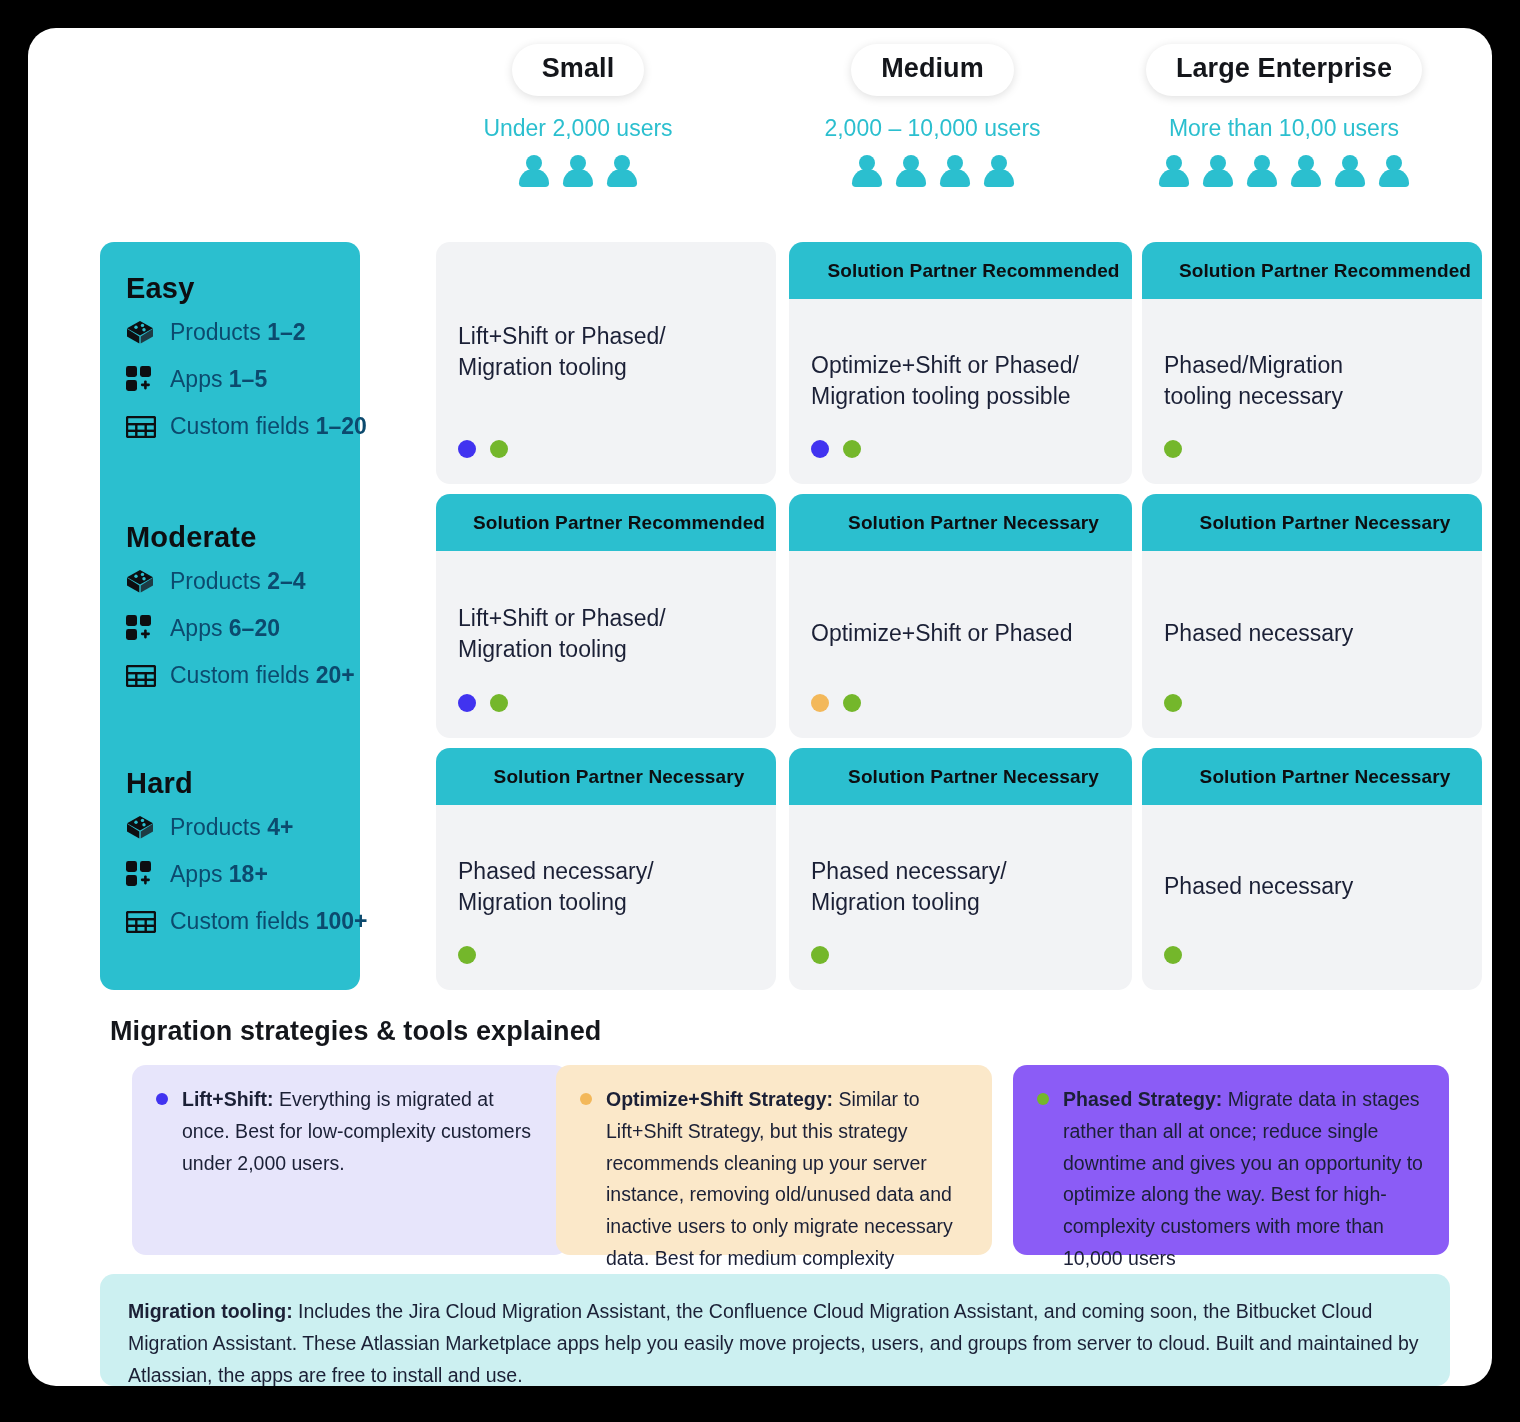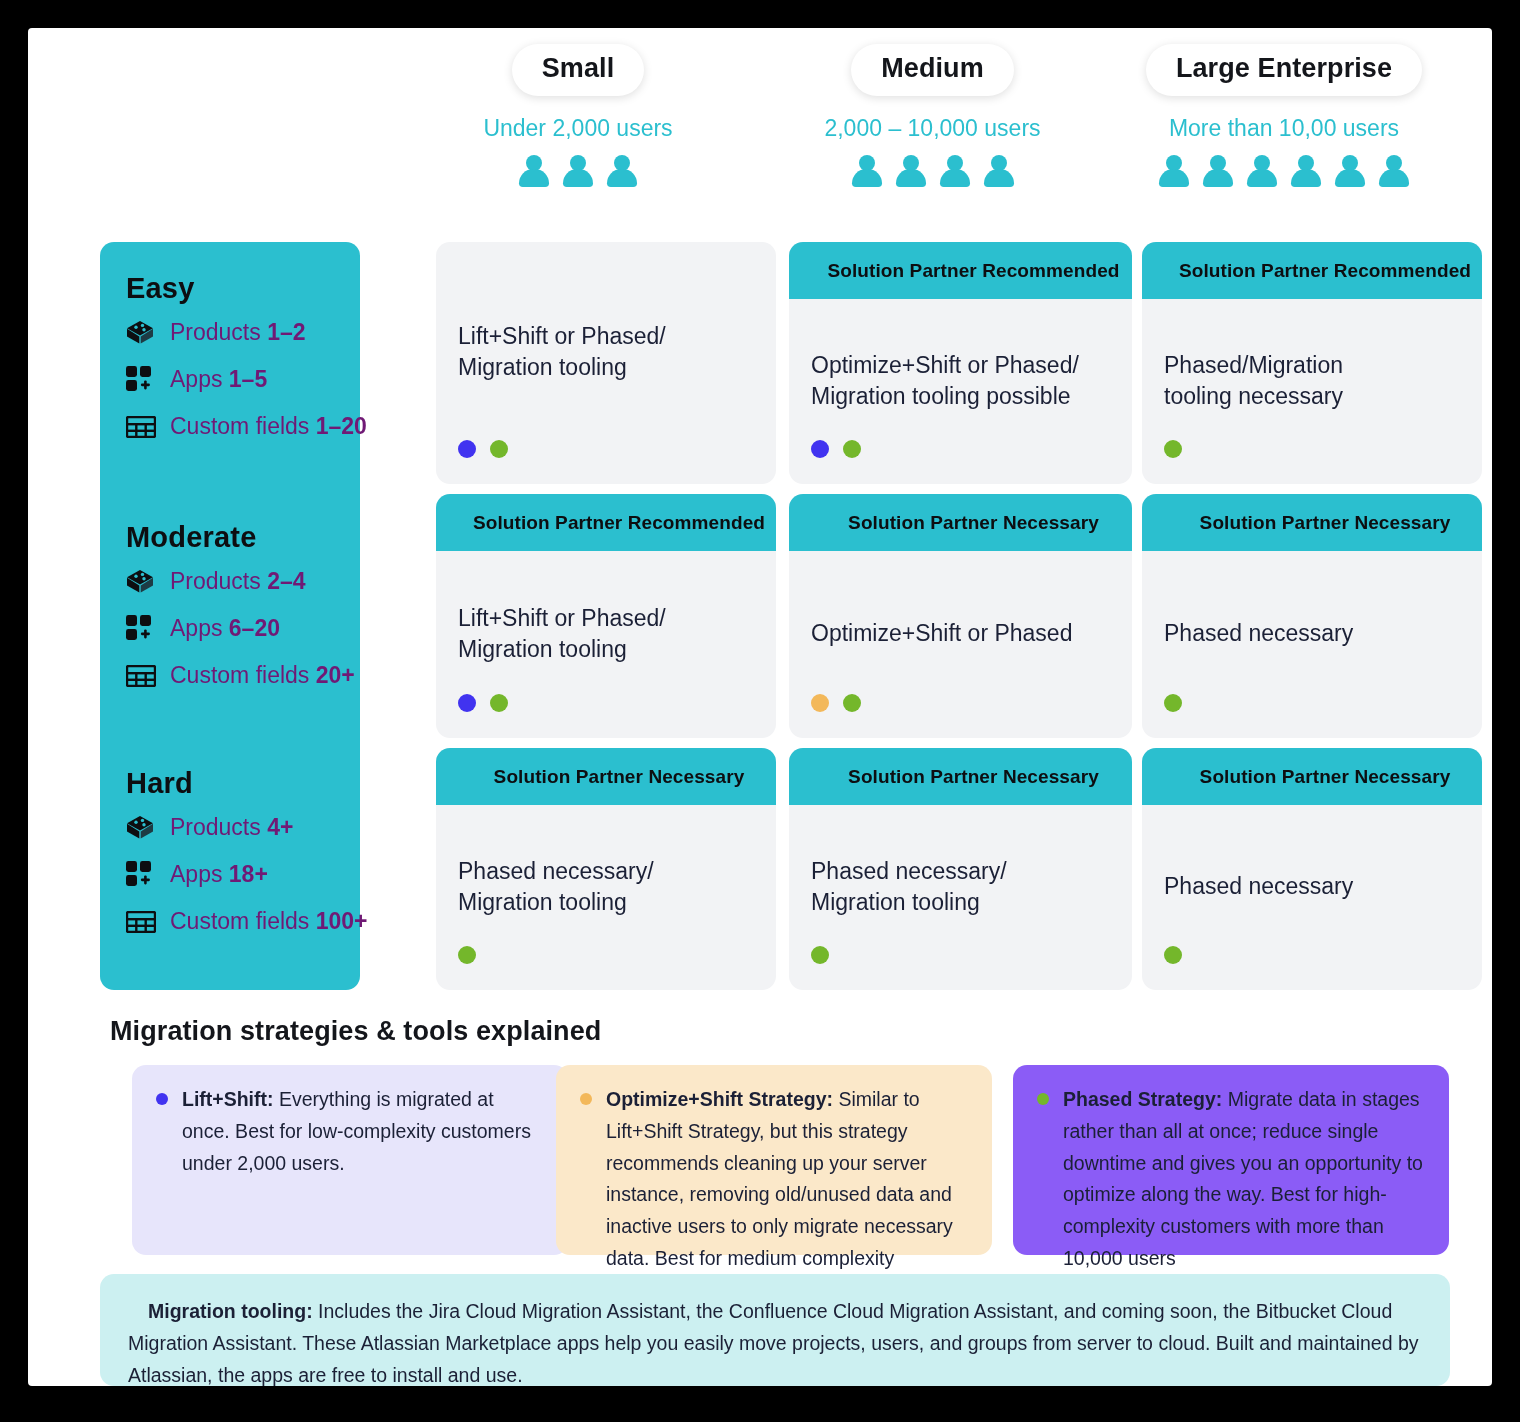--- a/index.html
+++ b/index.html
@@ -4,21 +4,21 @@
 <style>
   html,body{margin:0;padding:0;background:#000;}
   body{
     width:1520px;height:1422px;
     font-family:"Liberation Sans", sans-serif;
     -webkit-font-smoothing:antialiased;
   }
   .page{
     position:absolute;left:28px;top:28px;
     width:1464px;height:1358px;
-    background:#ffffff;border-radius:4px;
+    background:#ffffff;border-radius:28px;
     overflow:hidden;
   }
 
   
   .col-head{position:absolute;text-align:center;}
   .pill{
     display:inline-block;
     background:#fff;border-radius:40px;
     box-shadow:0 2px 10px rgba(0,0,0,.13);
     padding:11px 30px 14px;
@@ -48,21 +48,21 @@
     width:260px;height:748px;
     background:#2BBFCF;border-radius:14px;
   }
   .side-group{position:absolute;left:26px;}
   .side-title{
     font-size:29px;font-weight:bold;color:#0d0e11;
     letter-spacing:.2px;margin:0 0 6px 0;line-height:1;
   }
   .side-row{
     display:flex;align-items:center;height:47px;
-    font-size:23px;color:#701a75;font-weight:400;
+    font-size:23px;color:#0c4a6e;font-weight:400;
   }
   .side-row b{font-weight:bold;}
   .side-row .ico{
     width:44px;min-width:44px;height:30px;
     display:flex;align-items:center;justify-content:flex-start;
   }
   .side-row .lbl{white-space:nowrap;}
 
   
   .card{
@@ -125,21 +125,21 @@
 
   
   .footer{
     position:absolute;left:72px;top:1246px;
     width:1350px;height:112px;
     background:#ccf0f1;border-radius:14px;
     box-sizing:border-box;
     padding:22px 28px;
     font-size:19.5px;line-height:1.63;color:#1b2036;
   }
-  .footer b{font-weight:bold;margin-left:20px;}
+  .footer b{font-weight:bold;}
 </style>
 </head>
 <body>
 
 <div class="page">
 
   <div id="col-heads">
       <div class="col-head" style="left: 380px; top: 16px; width: 340px;"><div class="pill">Small</div><div class="subusers">Under 2,000 users</div><div class="people">
           <span class="person"></span>
           <span class="person"></span>

